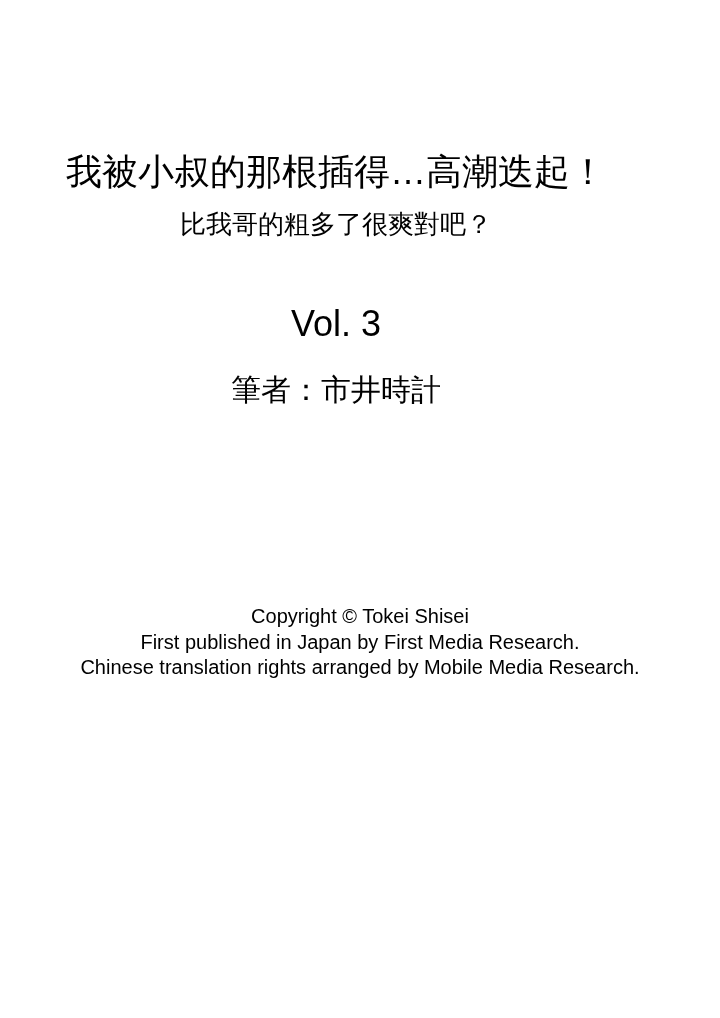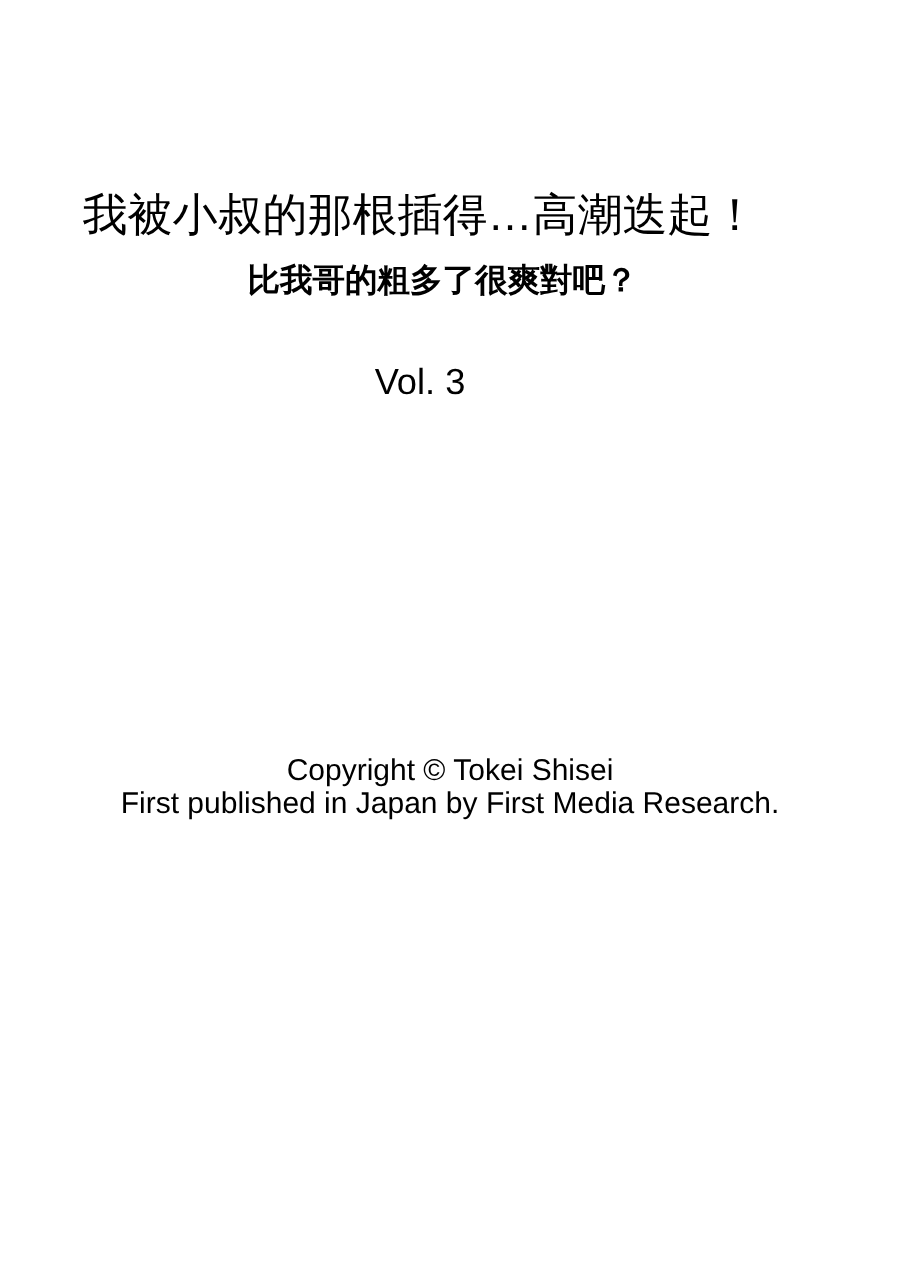--- a/index.html
+++ b/index.html
@@ -30,57 +30,58 @@
   }
   .manga-title {
     top: 154px;
     font-size: 36px;
     font-weight: 500;
     letter-spacing: 0px;
   }
   .manga-subtitle {
     top: 211px;
     font-size: 26px;
-    font-weight: 700;
-    padding-left: 18px;
+    font-weight: 400;
   }
   .volume-label {
-    top: 292px;
-    font-size: 29px;
+    top: 306px;
+    font-size: 36px;
     font-weight: 400;
   }
   .author-line {
     top: 375px;
     font-size: 30px;
     font-weight: 400;
   }
   .copyright-block {
     position: absolute;
     left: 0;
     top: 604px;
     width: 720px;
     text-align: center;
-    font-size: 24px;
+    font-size: 20px;
     line-height: 25.5px;
     font-weight: 400;
   }
   .copyright-block div {
     white-space: nowrap;
   }
 </style>
 </head>
 <body style="background: rgb(255, 255, 255); color: rgb(0, 0, 0);">
 
 <div class="page">
 
   <div class="text-line manga-title">我被小叔的那根插得…高潮迭起！</div>
 
   <div class="text-line manga-subtitle">比我哥的粗多了很爽對吧？</div>
 
   <div class="text-line volume-label">Vol. 3</div>
 
+  <div class="text-line author-line">筆者：市井時計</div>
 
   <div class="copyright-block">
     <div>Copyright © Tokei Shisei</div>
     <div>First published in Japan by First Media Research.</div>
+    <div>Chinese translation rights arranged by Mobile Media Research.</div>
   </div>
 
 </div>
 
 </body></html>

